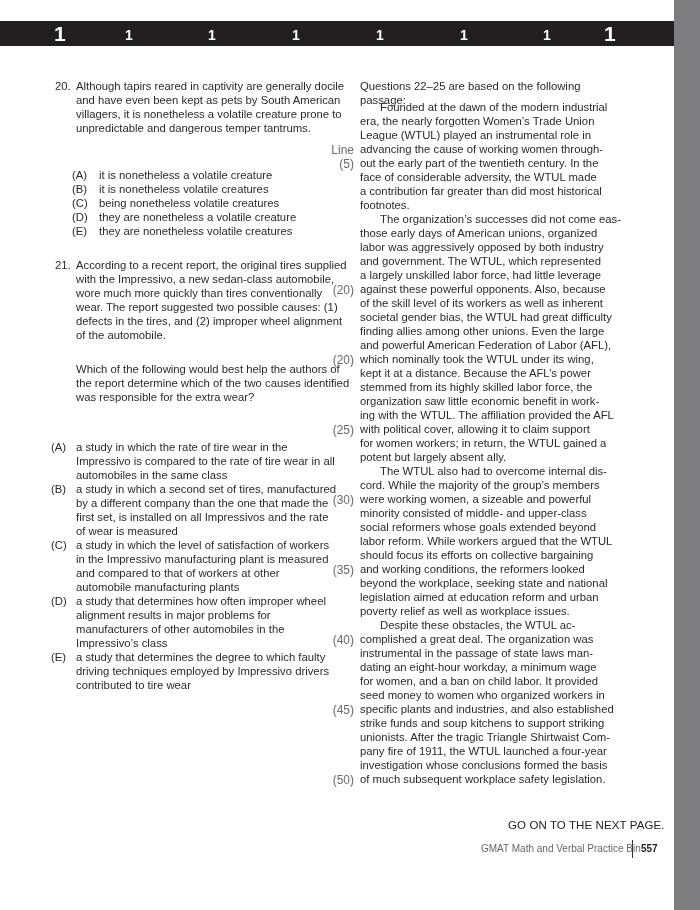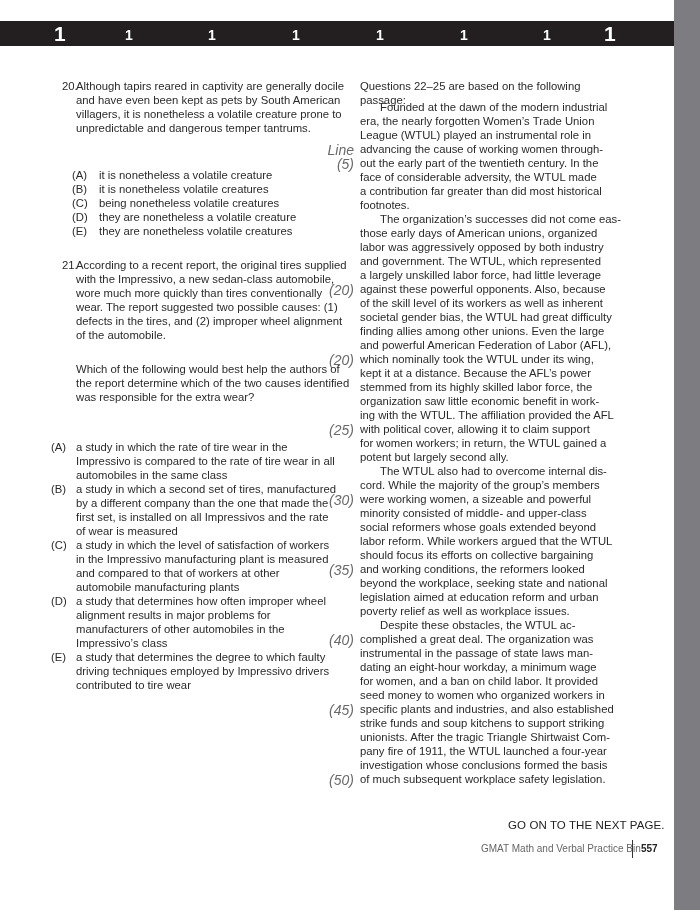--- a/index.html
+++ b/index.html
@@ -5,31 +5,31 @@
   html, body { margin:0; padding:0; }
   body { width:700px; height:910px; position:relative; background:#fff; overflow:hidden;
          font-family:"Liberation Sans", sans-serif; color:#2a2a2a; }
   .side-tab { position:absolute; left:674px; top:0; width:26px; height:910px; background:#7d7c80; }
   .header-bar { position:absolute; left:0; top:21px; width:674px; height:25px; background:#231f20; }
   .hdr-num { position:absolute; top:0; height:25px; line-height:25px; color:#fff; font-weight:bold; }
   .hdr-num.big { font-size:21px; top:0; }
   .hdr-num.small { font-size:14px; top:2px; }
 
   .q { position:absolute; font-size:11.3px; line-height:14px; }
-  .q .num { position:absolute; left:11px; top:0; }
+  .q .num { position:absolute; left:4px; top:0; }
   .q .stem { position:absolute; left:25px; width:275px; }
   .u { }
   .choices { position:absolute; font-size:11.3px; line-height:14px; }
   .choice { position:relative; }
   .choice .lbl { position:absolute; left:0; top:0; }
   .choice .txt { display:block; }
 
   .passage-col { position:absolute; left:360px; width:290px; font-size:11.3px; line-height:14px; }
   .pline { position:relative; height:14px; white-space:nowrap; }
-  .pline .ln { position:absolute; left:-6px; transform:translateX(-100%); font-style:italic; font-size:14px; color:#6a6a6a; top:1px; }
+  .pline .ln { position:absolute; left:-6px; transform:translateX(-100%); font-size:12px; color:#6a6a6a; top:1px; }
   .pline.indent .t { padding-left:20px; }
 
   .next-page { position:absolute; left:508px; top:819px; font-size:11.5px; color:#222; letter-spacing:0.1px; }
   .footer { position:absolute; top:843px; font-size:10px; color:#666; }
   .footer-title { left:481px; }
   .footer-div { position:absolute; left:632px; top:840px; width:1px; height:18px; background:#333; }
   .footer-page { position:absolute; left:641px; top:843px; font-size:10px; font-weight:bold; color:#222; }
 </style>
 </head>
 <body>
@@ -127,21 +127,21 @@
     <div class="pline"><span class="t">societal gender bias, the WTUL had great difficulty</span></div>
     <div class="pline"><span class="t">finding allies among other unions. Even the large</span></div>
     <div class="pline"><span class="t">and powerful American Federation of Labor (AFL),</span></div>
     <div class="pline"><span class="ln">(20)</span><span class="t">which nominally took the WTUL under its wing,</span></div>
     <div class="pline"><span class="t">kept it at a distance. Because the AFL’s power</span></div>
     <div class="pline"><span class="t">stemmed from its highly skilled labor force, the</span></div>
     <div class="pline"><span class="t">organization saw little economic benefit in work-</span></div>
     <div class="pline"><span class="t">ing with the WTUL. The affiliation provided the AFL</span></div>
     <div class="pline"><span class="ln">(25)</span><span class="t">with political cover, allowing it to claim support</span></div>
     <div class="pline"><span class="t">for women workers; in return, the WTUL gained a</span></div>
-    <div class="pline"><span class="t">potent but largely second ally.</span></div>
+    <div class="pline"><span class="t">potent but largely absent ally.</span></div>
     <div class="pline indent"><span class="t">The WTUL also had to overcome internal dis-</span></div>
     <div class="pline"><span class="t">cord. While the majority of the group’s members</span></div>
     <div class="pline"><span class="ln">(30)</span><span class="t">were working women, a sizeable and powerful</span></div>
     <div class="pline"><span class="t">minority consisted of middle- and upper-class</span></div>
     <div class="pline"><span class="t">social reformers whose goals extended beyond</span></div>
     <div class="pline"><span class="t">labor reform. While workers argued that the WTUL</span></div>
     <div class="pline"><span class="t">should focus its efforts on collective bargaining</span></div>
     <div class="pline"><span class="ln">(35)</span><span class="t">and working conditions, the reformers looked</span></div>
     <div class="pline"><span class="t">beyond the workplace, seeking state and national</span></div>
     <div class="pline"><span class="t">legislation aimed at education reform and urban</span></div>

